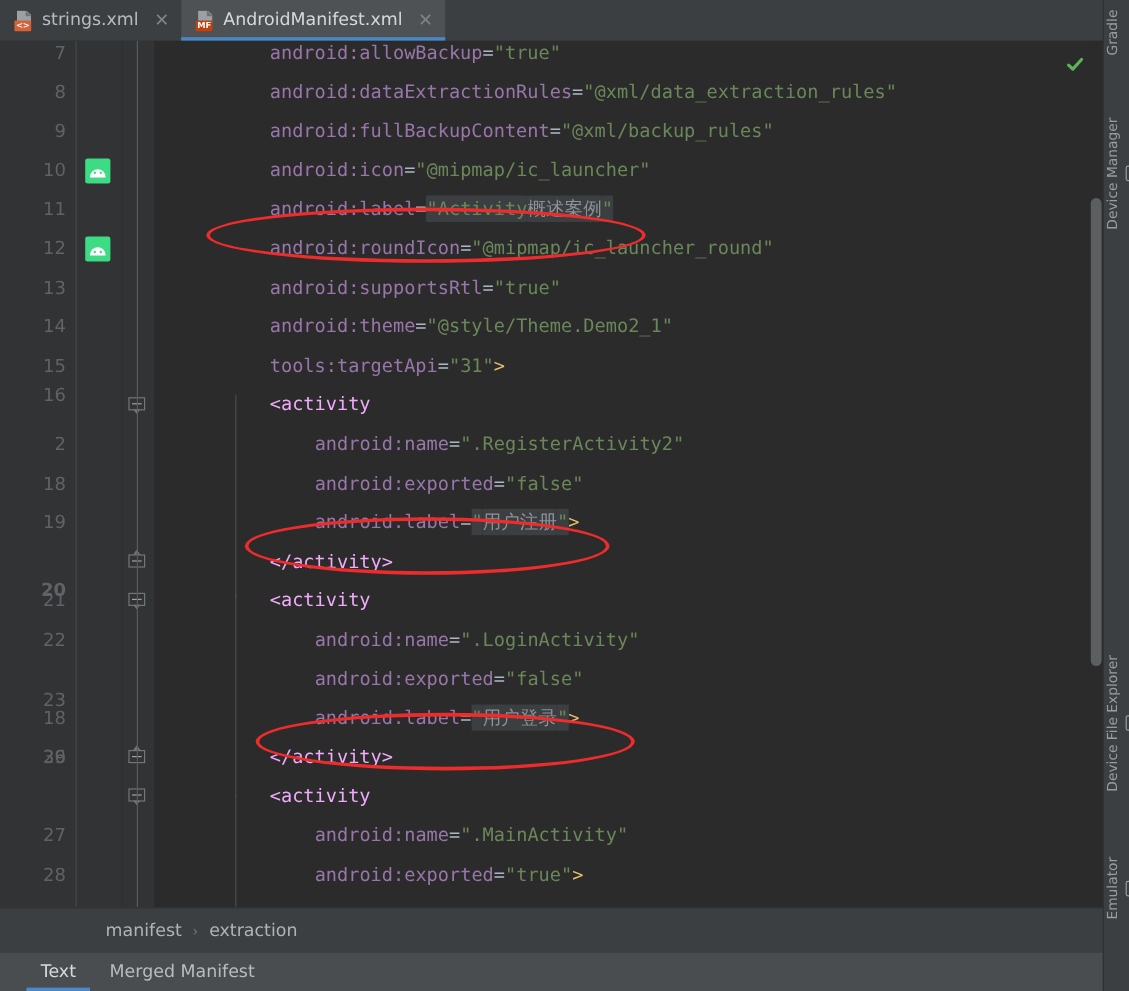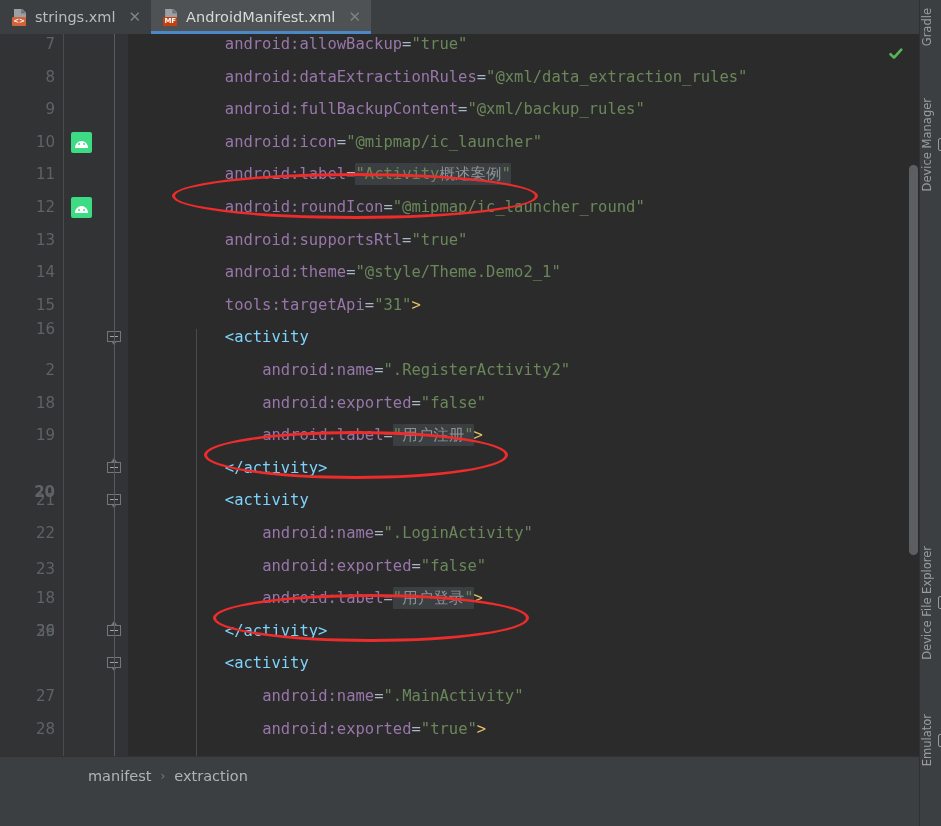--- a/index.html
+++ b/index.html
@@ -152,21 +152,21 @@
     position: absolute;
     left: 0; top: 0;
     line-height: 32.6px;
     white-space: pre;
     font-family: "DejaVu Sans Mono", monospace;
     font-size: 15.5px;
     color: #a9b7c6;
   }
   .t-attr  { color: #9876aa; }
   .t-val   { color: #6a8759; }
-  .t-tag   { color: #7dd3fc; }
+  .t-tag   { color: #f0abfc; }
   .t-punct { color: #a9b7c6; }
   .t-brack { color: #e8bf6a; }
   .t-cn    { color: #8d9196; }
   .sel {
     background: #3b3f41;
     border-radius: 1px;
     padding: 2px 0;
   }
 
   
@@ -448,21 +448,21 @@
         </div>
         <div class="row" style="top: 442px; font-weight: bold;">
           <div class="lineno">20</div>
         </div>
         <div class="row" style="top: 450.4px;">
           <div class="lineno">21</div>
         </div>
         <div class="row" style="top: 483px;">
           <div class="lineno">22</div>
         </div>
-        <div class="row" style="top: 519px;">
+        <div class="row" style="top: 533px;">
           <div class="lineno">23</div>
         </div>
         <div class="row" style="top: 548.2px;">
           <div class="lineno">18</div>
         </div>
         <div class="row" style="top: 580.8px;">
           <div class="lineno">39</div>
         </div>
         <div class="row" style="top: 581px;">
           <div class="lineno">26</div>
@@ -591,20 +591,28 @@
       <div class="ellipse" style="left: 204px; top: 397px; width: 298px; height: 42px;"></div>
       <div class="ellipse" style="left: 213px; top: 560px; width: 310px; height: 42px;"></div>
     </div>
 
   <div id="breadcrumb">
     <span>manifest</span>
     <span class="crumb-sep">›</span>
     <span>extraction</span>
   </div>
 
+  <div id="bottombar">
+    <div class="btab active">
+      <span>Text</span>
+    </div>
+    <div class="btab">
+      <span>Merged Manifest</span>
+    </div>
+  </div>
 
   <div id="rightstrip">
     <div class="vtool" style="top:8px;">
       <span class="vtool-label">Gradle</span>
     </div>
     <div class="vtool" style="top:98px;">
       <span class="vtool-label">Device Manager</span>
       <span class="vtool-icon"></span>
     </div>
     <div class="vtool" style="top:546px;">

